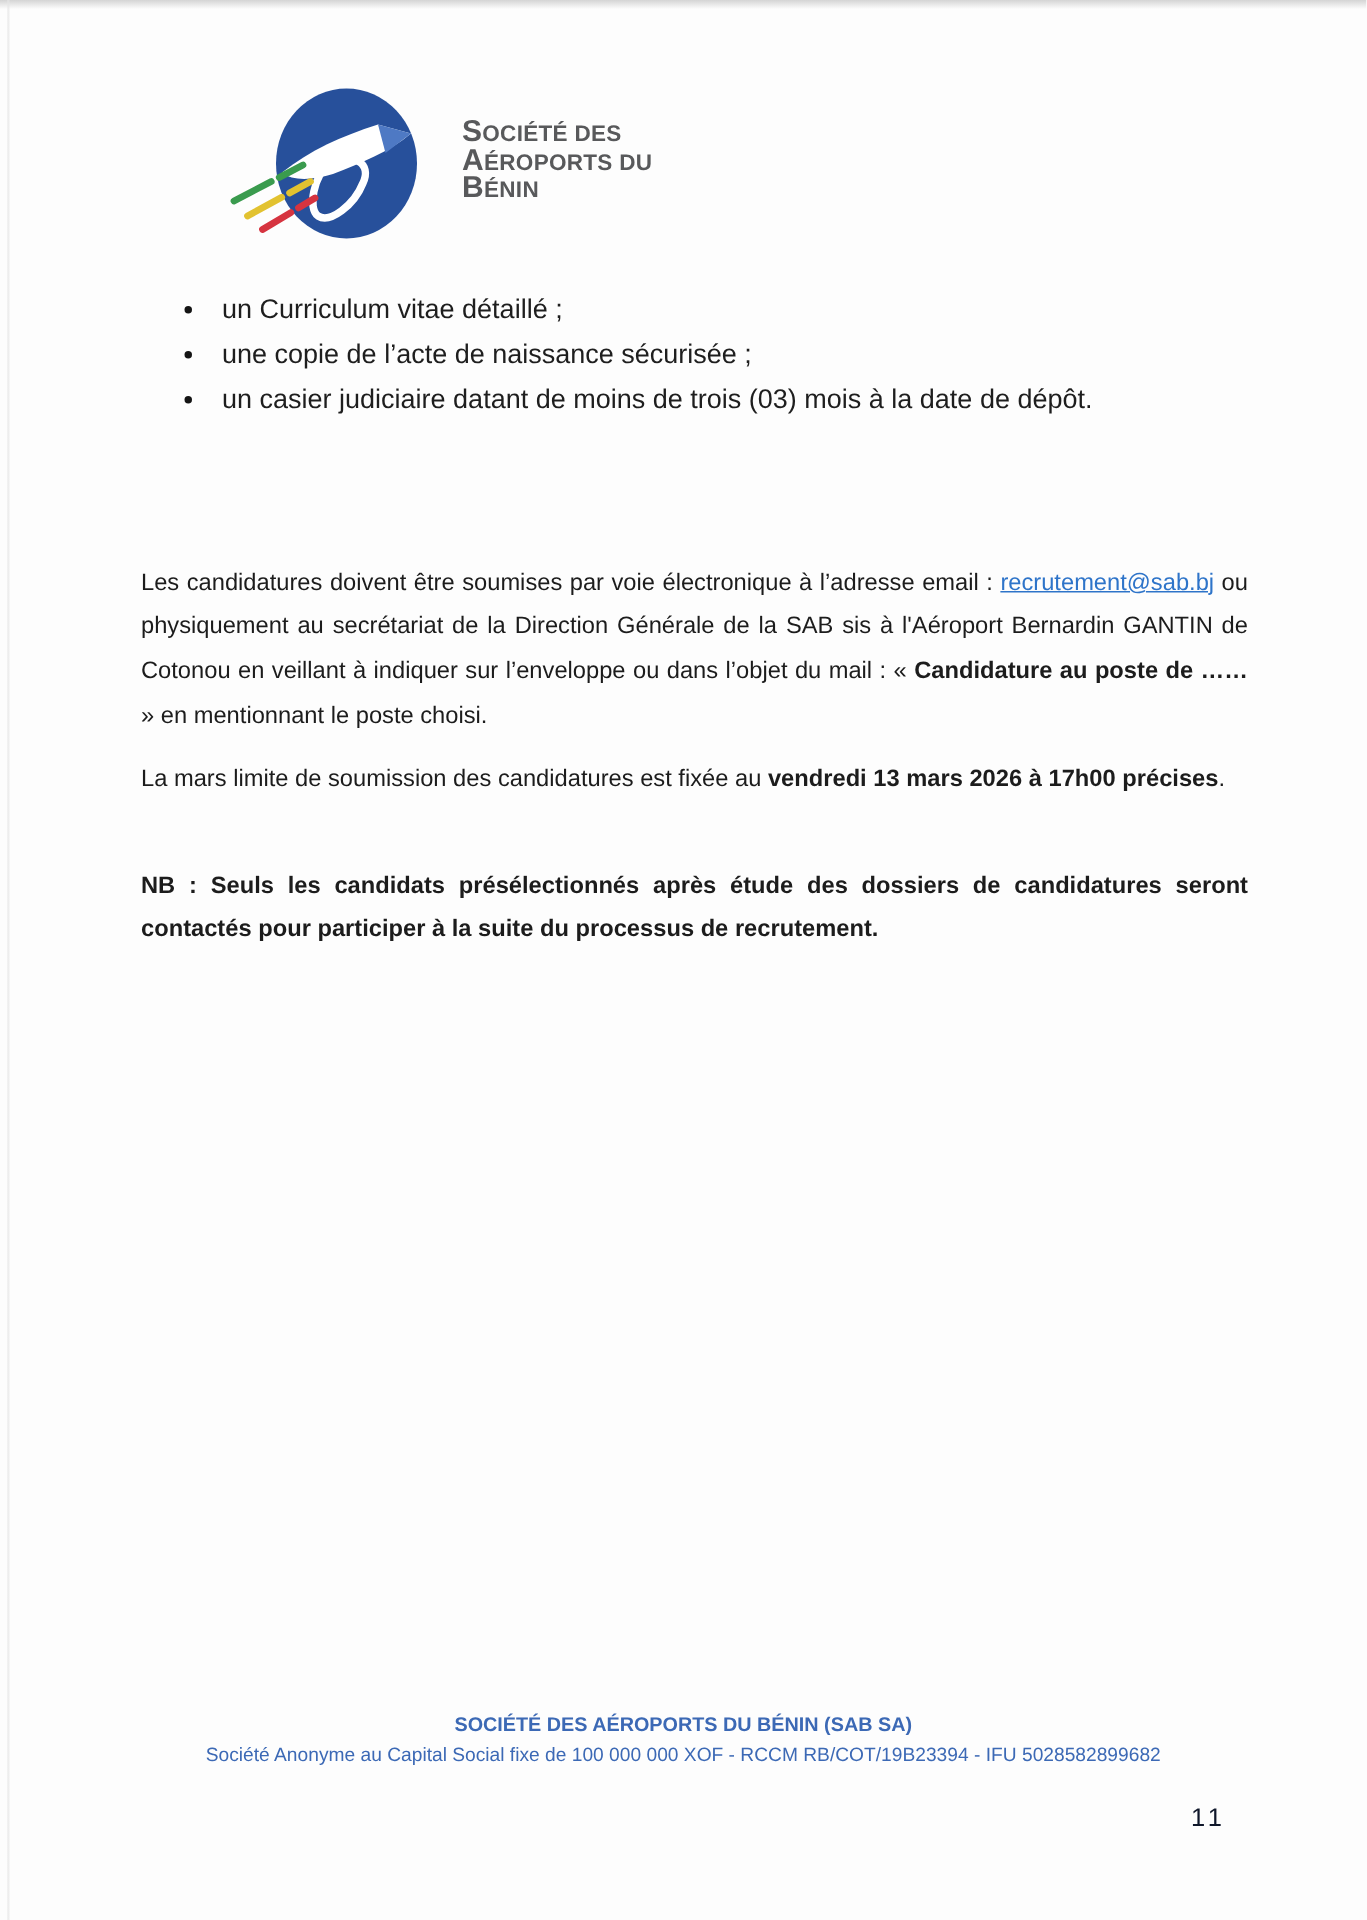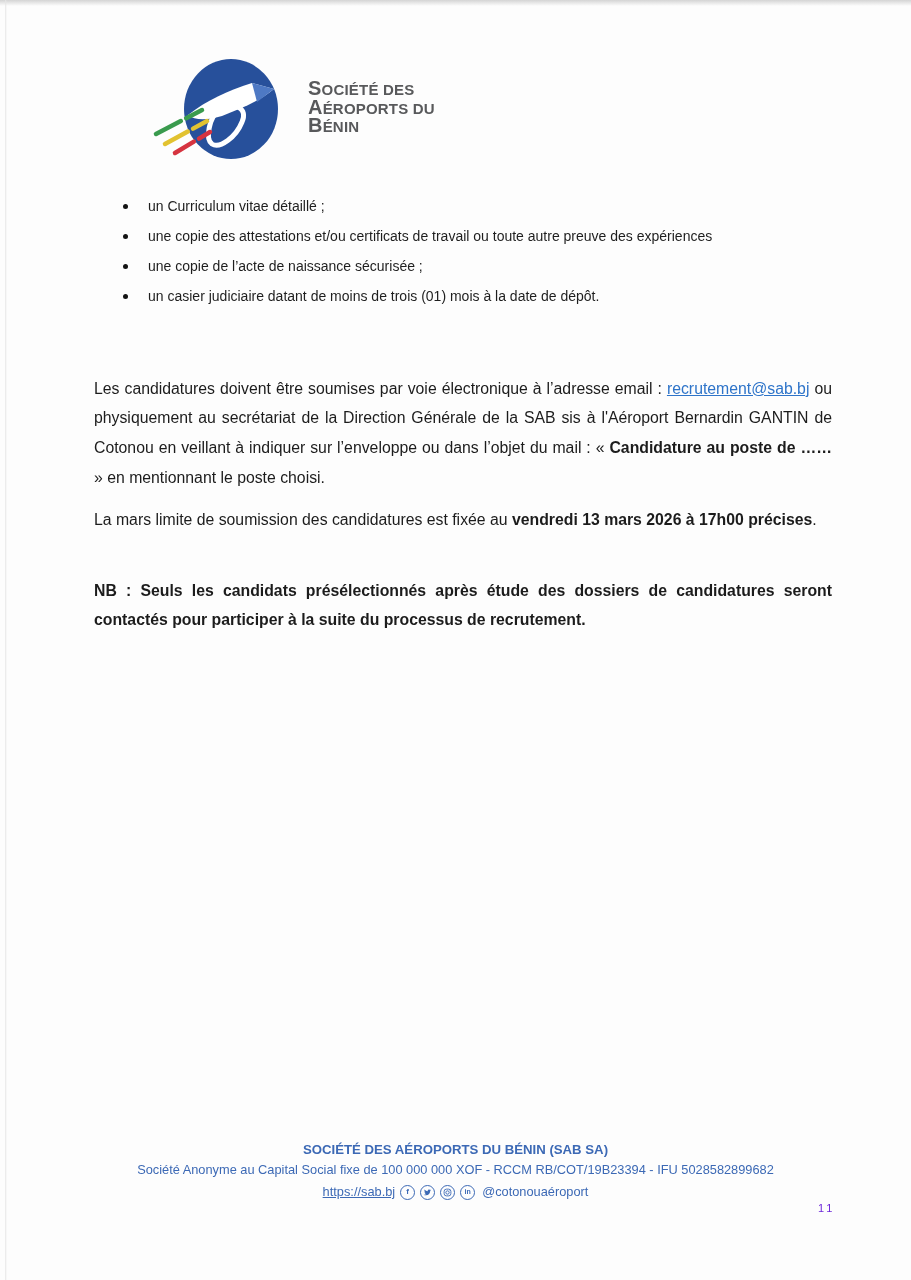--- a/index.html
+++ b/index.html
@@ -17,21 +17,21 @@
     background: linear-gradient(90deg,#e6e6e6, rgba(255,255,255,0)); }
 
   
   .logo-mark { position:absolute; left:152px; top:55px; width:135px; height:112px; }
   .logo-text { position:absolute; left:288px; top:80px; color:#58595b;
     font-weight:700; font-size:15px; line-height:16.5px; letter-spacing:.2px;margin-left:20px; }
   .logo-text div::first-letter { font-size:20px; }
 
   
   .req-list { position:absolute; left:120px; top:197px; width:716px;
-    margin:0; padding:0; list-style:none; font-size:14px; color:#1e1e1e; }
+    margin:0; padding:0; list-style:none; font-size:18px; color:#1e1e1e; }
   .req-list li { position:relative; padding-left:28px; margin-bottom:12px; line-height:18px; }
   .req-list li::before { content:""; position:absolute; left:3px; top:6.5px;
     width:5px; height:5px; border-radius:50%; background:#141414; }
 
   
   .para { position:absolute; left:94px; width:738px; font-size:15.8px;
     line-height:29.6px; text-align:justify; color:#1c1c1c; }
   .p1 { top:358px; }
   .p2 { top:489px; }
   .p3 { top:560px; font-weight:700; }
@@ -43,22 +43,22 @@
     color:#3c69b5; font-size:12.8px; line-height:20px; }
   .footer-title { font-weight:700; font-size:13.2px; }
   .footer-links { display:flex; justify-content:center; align-items:center; gap:5px; margin-top:2px; }
   .site-link { color:#3c69b5; text-decoration:underline; cursor:pointer; }
   .soc { width:15px; height:15px; border:1.3px solid #3c69b5; border-radius:50%;
     display:inline-flex; align-items:center; justify-content:center;
     font-size:8px; font-weight:700; color:#3c69b5; cursor:pointer; }
   .soc svg { display:block; }
   .handle { margin-left:2px; }
 
-  .page-number { position:absolute; left:818px; top:1202px; color:#6d28d9;
-    font-size:11px; letter-spacing:3px; }
+  .page-number { position:absolute; left:794px; top:1202px; color:#0f172a;
+    font-size:17px; letter-spacing:3px; }
 </style>
 </head>
 <body>
 
 <div class="top-edge"></div>
 <div class="left-edge"></div>
 
 <svg class="logo-mark" viewBox="0 0 135 112" aria-hidden="true">
   <ellipse cx="79" cy="54" rx="47" ry="50" fill="#27509b"></ellipse>
   <path d="M 36 60 C 55 45, 75 36, 100 28 L 122 34 C 108 46, 88 54, 70 61 C 57 65, 43 66, 36 60 Z" fill="#ffffff"></path>
@@ -71,47 +71,28 @@
   </g>
 </svg>
 <div class="logo-text">
   <div>SOCIÉTÉ DES</div>
   <div>AÉROPORTS DU</div>
   <div>BÉNIN</div>
 </div>
 
 <ul class="req-list">
   <li>un Curriculum vitae détaillé ;</li>
-  <li>une copie des attestations et/ou certificats de travail ou toute autre preuve des expériences</li>
   <li>une copie de l’acte de naissance sécurisée ;</li>
-  <li>un casier judiciaire datant de moins de trois (01) mois à la date de dépôt.</li>
+  <li>un casier judiciaire datant de moins de trois (03) mois à la date de dépôt.</li>
 </ul>
 
 <p class="para p1"><span>Les candidatures doivent être soumises par voie électronique à l’adresse email : </span><a class="email-link">recrutement@sab.bj</a><span> ou physiquement au secrétariat de la Direction Générale de la SAB sis à l'Aéroport Bernardin GANTIN de Cotonou en veillant à indiquer sur l’enveloppe ou dans l’objet du mail : « </span><span class="bold">Candidature au poste de ……</span><span> » en mentionnant le poste choisi.</span></p>
 
 <p class="para p2"><span>La mars limite de soumission des candidatures est fixée au </span><span class="bold">vendredi 13 mars 2026 à 17h00 précises</span><span>.</span></p>
 
 <p class="para p3">NB : Seuls les candidats présélectionnés après étude des dossiers de candidatures seront contactés pour participer à la suite du processus de recrutement.</p>
 
 <div class="footer">
   <div class="footer-title">SOCIÉTÉ DES AÉROPORTS DU BÉNIN (SAB SA)</div>
   <div>Société Anonyme au Capital Social fixe de 100 000 000 XOF - RCCM RB/COT/19B23394 - IFU 5028582899682</div>
-  <div class="footer-links">
-    <a class="site-link">https://sab.bj</a>
-    <span class="soc">f</span>
-    <span class="soc">
-        <svg width="9" height="9" viewBox="0 0 16 16" fill="#3c69b5">
-          <path d="M15 3.8c-.5.2-1 .4-1.6.4.6-.3 1-.9 1.2-1.5-.5.3-1.1.5-1.7.7A2.7 2.7 0 0 0 8.3 5c0 .2 0 .4.1.6A7.6 7.6 0 0 1 2.8 2.8a2.7 2.7 0 0 0 .8 3.6c-.4 0-.8-.1-1.2-.3 0 1.3.9 2.4 2.1 2.6-.4.1-.8.1-1.2.1.3 1 1.3 1.8 2.5 1.8A5.4 5.4 0 0 1 1 11.8 7.6 7.6 0 0 0 5.1 13c5 0 7.7-4.1 7.7-7.7v-.3c.5-.4 1-.9 1.2-1.2z"></path>
-        </svg>
-      </span>
-    <span class="soc">
-        <svg width="9" height="9" viewBox="0 0 16 16" fill="none" stroke="#3c69b5" stroke-width="1.6">
-          <rect x="2" y="2" width="12" height="12" rx="4"></rect>
-          <circle cx="8" cy="8" r="3"></circle>
-          <circle cx="12.2" cy="3.8" r="0.8" fill="#3c69b5" stroke="none"></circle>
-        </svg>
-      </span>
-    <span class="soc" style="font-size:7px;">in</span>
-    <span class="handle">@cotonouaéroport</span>
-  </div>
 </div>
 
 <div class="page-number">11</div>
 
 </body></html>

